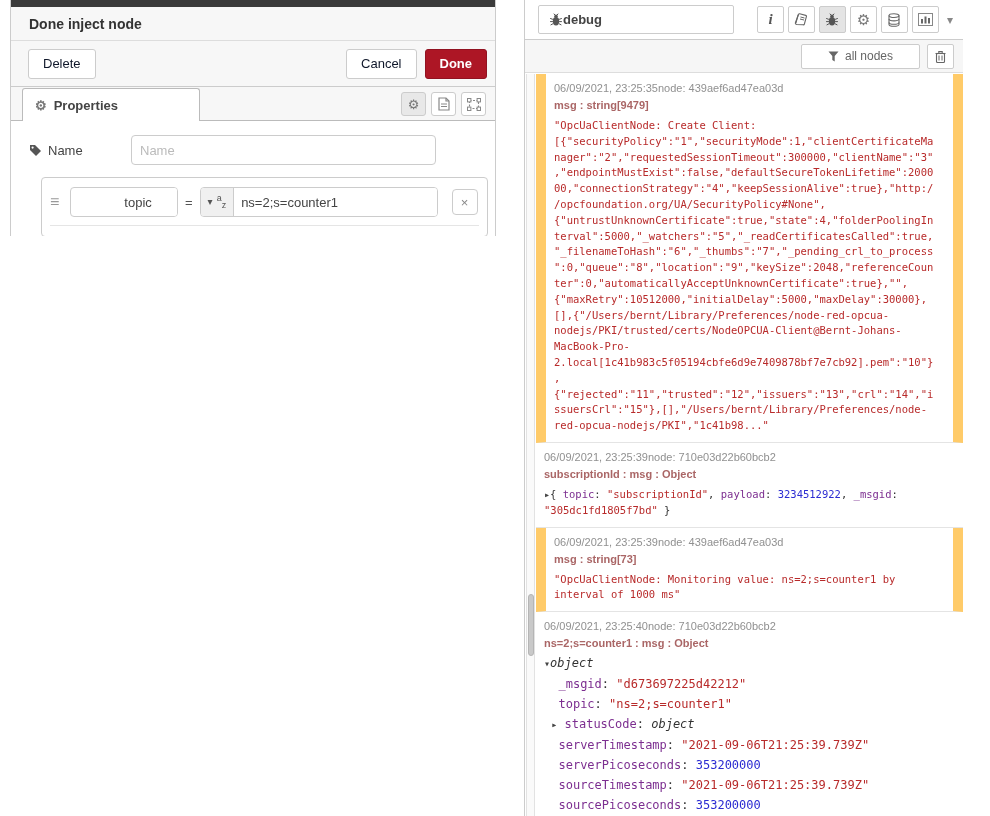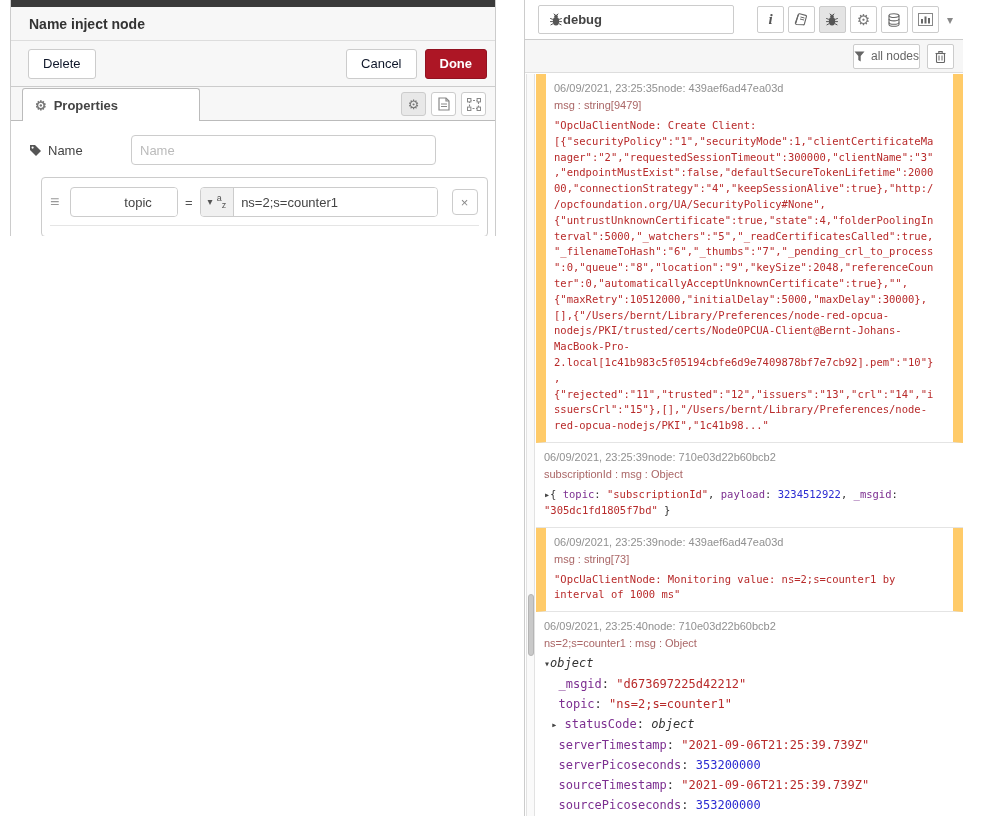--- a/index.html
+++ b/index.html
@@ -67,51 +67,51 @@
     font-size:13px; font-weight:bold; color:#444; background:#fff; }
   .dbg-header-icons { position:absolute; right:6px; top:6px; display:flex; align-items:center; gap:4px; }
   .tool-btn { width:27px; height:27px; border:1px solid #ccc; border-radius:2px; background:#fff;
     display:flex; align-items:center; justify-content:center; color:#666; cursor:pointer; }
   .tool-btn.active { background:#e4e4e4; }
   .info-i { font-family:"Liberation Serif", serif; font-weight:bold; font-style:italic; font-size:15px; color:#555; }
   .hdr-caret { font-size:12px; color:#888; padding:0 4px; cursor:pointer; }
   .dbg-filterbar { height:33px; background:#f6f6f6; border-bottom:1px solid #ddd;
     display:flex; align-items:center; justify-content:flex-end; gap:7px; padding-right:9px; }
   .filter-btn { height:25px; border:1px solid #ccc; border-radius:2px; background:#fff; color:#666;
-    font-size:12px; display:flex; align-items:center; gap:6px; padding:0 0; cursor:pointer; }
+    font-size:12px; display:flex; align-items:center; gap:6px; padding:0 26px; cursor:pointer; }
   .trash-btn { width:27px; height:25px; border:1px solid #ccc; border-radius:2px; background:#fff;
     display:flex; align-items:center; justify-content:center; cursor:pointer; }
   .dbg-scrollbar { position:absolute; left:1px; top:74px; bottom:0; width:9px;
     border-left:1px solid #e2e2e2; border-right:1px solid #e2e2e2; background:#fafafa; }
   .dbg-thumb { position:absolute; left:1px; top:520px; width:6px; height:62px; background:#c9c9c9;
     border:1px solid #b5b5b5; border-radius:3px; }
   .dbg-messages { position:absolute; left:11px; right:0; top:74px; bottom:0; overflow:hidden; background:#fff; }
   .dbg-msg { border-bottom:1px solid #e4e4e4; padding:7px 8px 8px 8px; }
   .dbg-msg.warn { border-left:10px solid #ffcb69; border-right:10px solid #ffcb69; }
   .dbg-msg-header { font-size:11px; color:#909090; line-height:15px; display:flex; }
-  .dbg-meta { font-size:11px; color:#aa6666; line-height:15px; margin-top:2px; }
+  .dbg-meta { font-size:11px; color:#aa6666; line-height:15px; margin-top:2px;font-weight:bold; }
   .dbg-body { margin-top:5px; font-family:"DejaVu Sans Mono", monospace; color:#333; }
   .str-body { font-size:10.5px; line-height:15.8px; }
   .tree-body { font-size:12px; line-height:20px; margin-top:2px; }
   .tok-line { white-space:pre-wrap; word-wrap:break-word; }
   .tok-str { color:#b82a2a; }
   .tok-num { color:#2b2bd2; }
   .tok-key { color:#7c2e90; }
   .tok-plain { color:#333; }
   .tok-arrow { color:#444; font-size:10px; }
   .tok-obj { color:#333; font-style:italic; }
 
   svg.ic { display:block; }
 </style>
 </head>
 <body>
 
 <div id="edit-dialog" class="abs">
   <div class="dlg-topbar"></div>
-  <div class="dlg-title">Name inject node</div>
+  <div class="dlg-title">Done inject node</div>
 
   <div class="dlg-toolbar">
     <button class="btn">Delete</button>
     <div class="spacer"></div>
     <button class="btn">Cancel</button>
     <button class="btn btn-done">Done</button>
   </div>
 
   <div class="dlg-tabs">
     <div class="tab-active">

